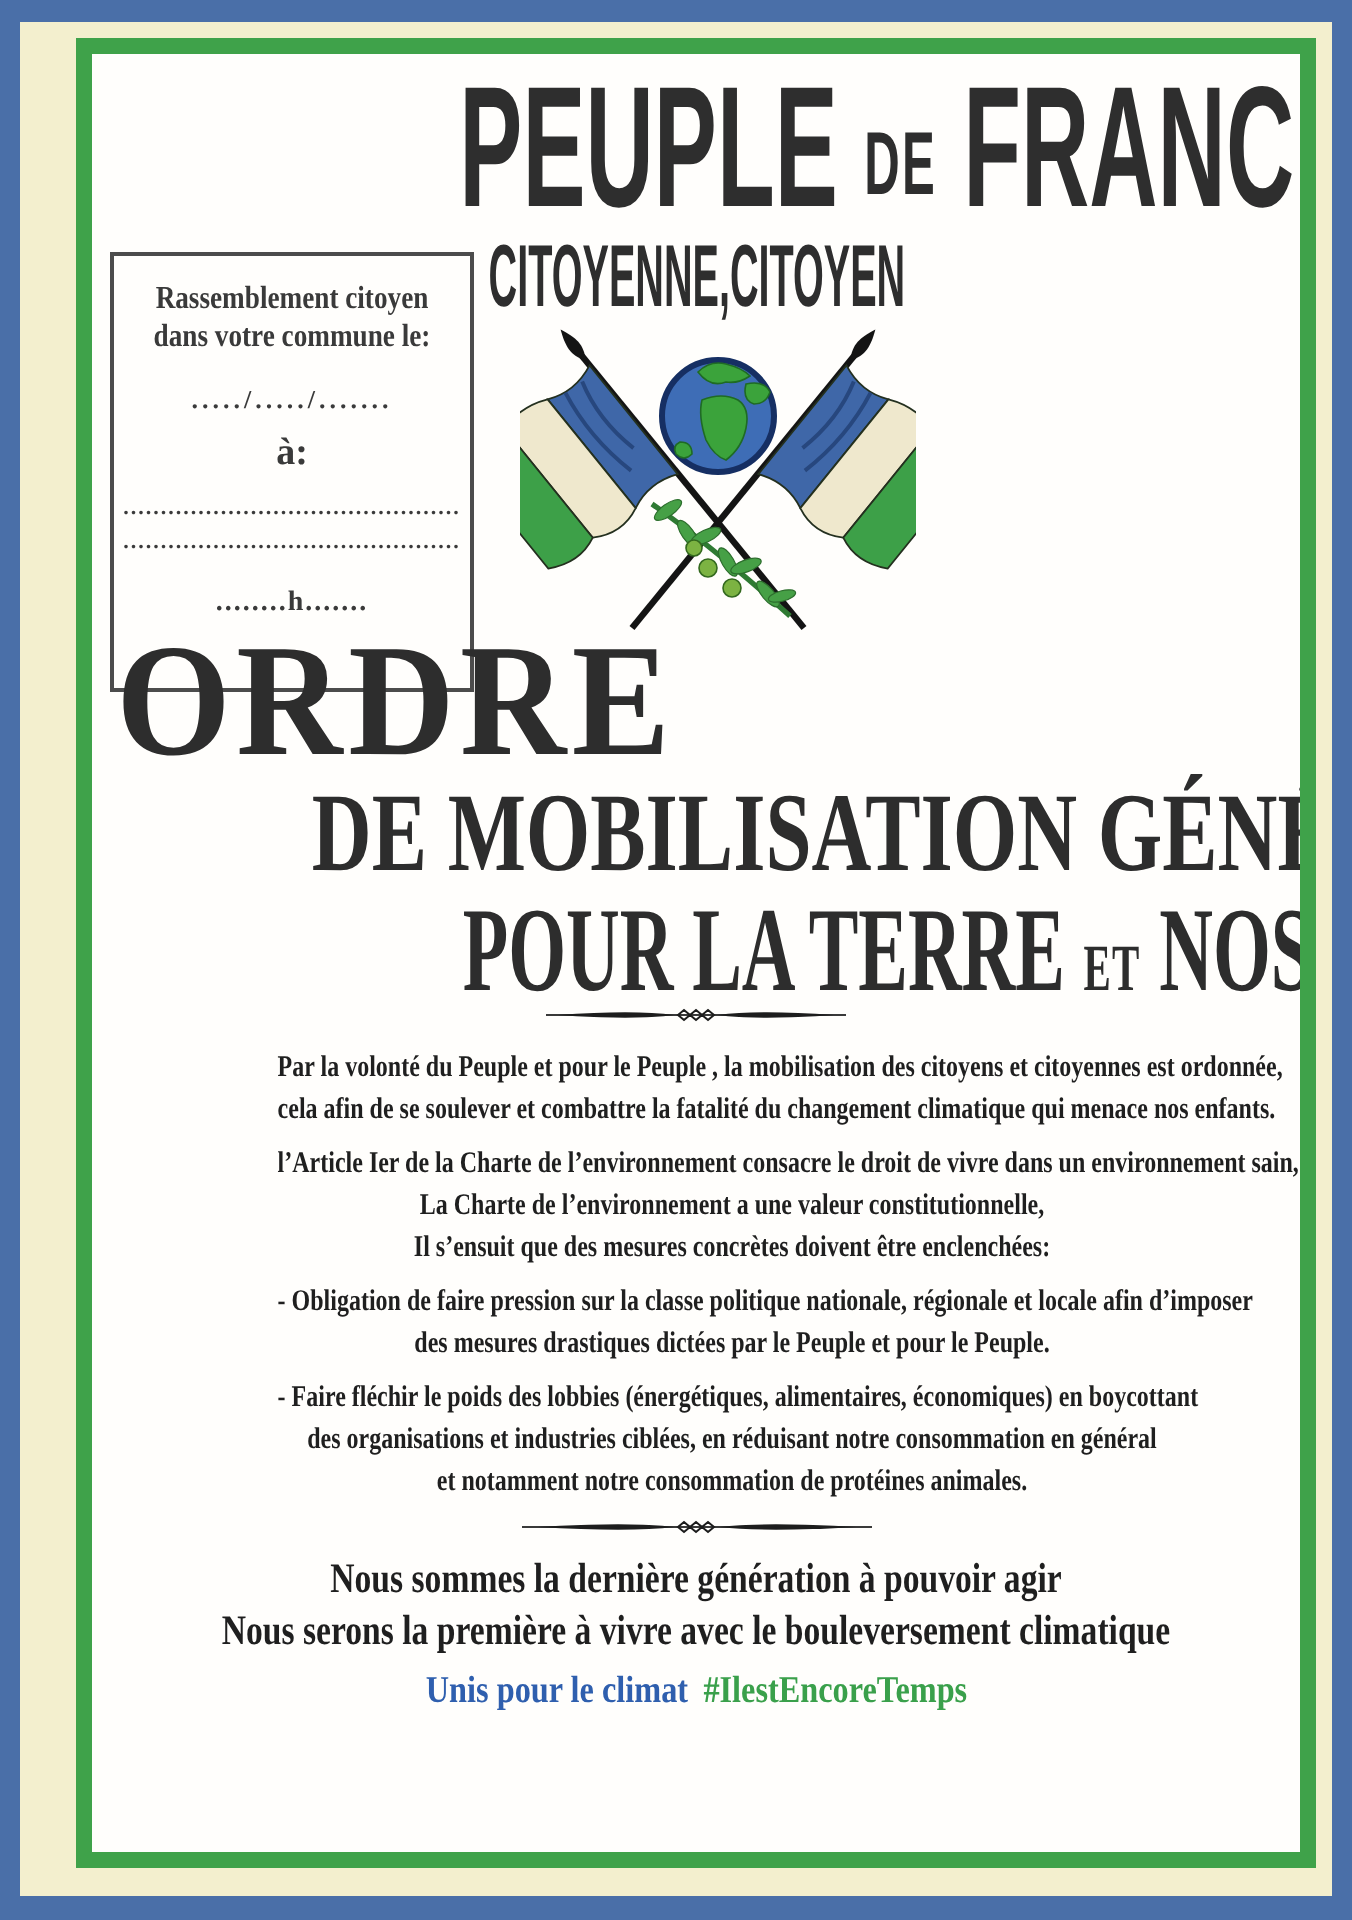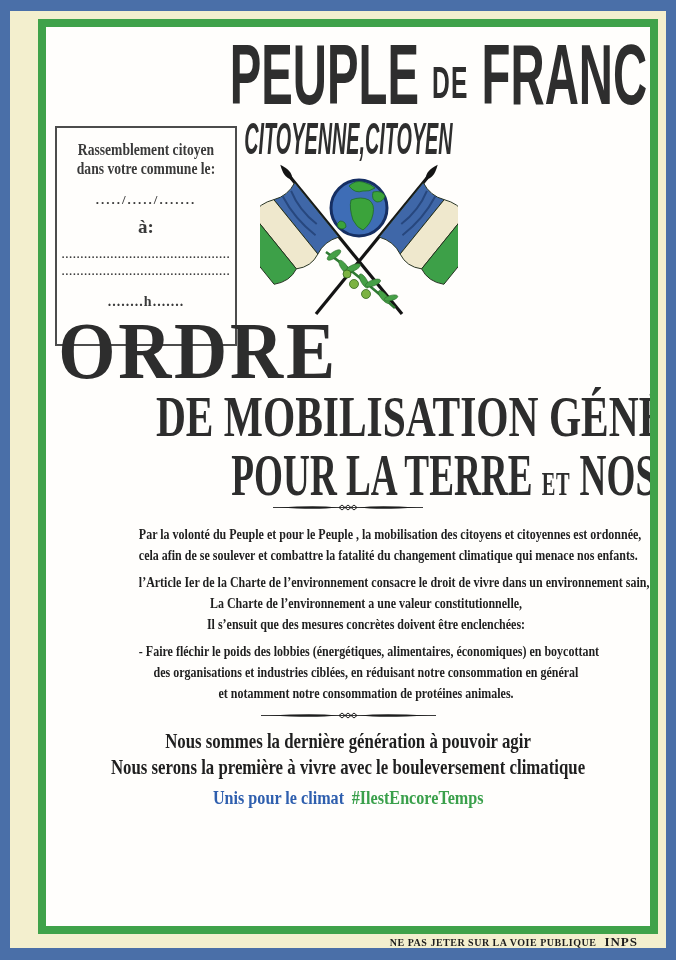--- a/index.html
+++ b/index.html
@@ -10,21 +10,21 @@
   .frame-green { position: absolute; top: 8px; left: 8px; right: 8px; bottom: 14px; background: #3fa24a; margin-left: 20px; }
   .content { position: absolute; top: 8px; left: 8px; right: 8px; bottom: 8px; background: #fffefc; overflow: hidden; }
   .ln { white-space: nowrap; }
 
   
   .header { position: absolute; top: 8px; left: 0; width: 100%; text-align: center; color: #2b2b2b; }
   .main-title { display: inline-block; font-family: "Liberation Sans", sans-serif; font-weight: bold;
                 font-size: 86px; line-height: 0.92; letter-spacing: 0px; white-space: nowrap;
                 transform: scaleX(0.55); transform-origin: center; color: #2e2e2e; }
   .main-title .small-de { font-size: 0.52em; position: relative; top: -6px; letter-spacing: 2px; }
-  .subtitle { display: block; margin-top: 3px; font-style: italic; }
+  .subtitle { display: block; margin-top: 3px; }
   .subtitle span { display: inline-block; font-family: "Liberation Sans", sans-serif; font-weight: bold;
                    font-size: 44px; line-height: 1; white-space: nowrap;
                    transform: scaleX(0.45); transform-origin: center; color: #2e2e2e; }
 
   
   .rally-box { position: absolute; left: 9px; top: 99px; width: 182px; height: 220px;
                border: 2px solid #4c4c4c; background: #fffefc; text-align: center;
                color: #3a3a3a; font-weight: bold; padding-top: 12px; }
   .rally-box .rb-ln { display: block; white-space: nowrap; font-size: 16px; line-height: 19px;
                       transform: scaleX(0.85); transform-origin: center; }
@@ -162,20 +162,24 @@
             <div class="ln">Par la volonté du Peuple et pour le Peuple , la mobilisation des citoyens et citoyennes est ordonnée,</div>
             <div class="ln">cela afin de se soulever et combattre la fatalité du changement climatique qui menace nos enfants.</div>
           </div>
 
           <div class="para">
             <div class="ln">l’Article Ier de la Charte de l’environnement consacre le droit de vivre dans un environnement sain,</div>
             <div class="ln">La Charte de l’environnement a une valeur constitutionnelle,</div>
             <div class="ln">Il s’ensuit que des mesures concrètes doivent être enclenchées:</div>
           </div>
 
+          <div class="para">
+            <div class="ln">- Obligation de faire pression sur la classe politique nationale, régionale et locale afin d’imposer</div>
+            <div class="ln">des mesures drastiques dictées par le Peuple et pour le Peuple.</div>
+          </div>
 
 
           <div class="para">
             <div class="ln">- Faire fléchir le poids des lobbies (énergétiques, alimentaires, économiques) en boycottant</div>
             <div class="ln">des organisations et industries ciblées, en réduisant notre consommation en général</div>
             <div class="ln">et notamment notre consommation de protéines animales.</div>
           </div>
 
 
           <svg class="divider div2" width="175" height="9" viewBox="0 0 175 9">
@@ -195,16 +199,13 @@
               <span class="slogan-blue">Unis pour le climat</span><span class="slogan-green">#IlestEncoreTemps</span>
             </span>
           </div>
 
         </div>
 
       </div>
     </div>
   </div>
 
-  <div class="legal">
-    <span class="legal-text">NE PAS JETER SUR LA VOIE PUBLIQUE</span><span class="legal-suffix">INPS</span>
-  </div>
 </div>
 
 </body></html>

